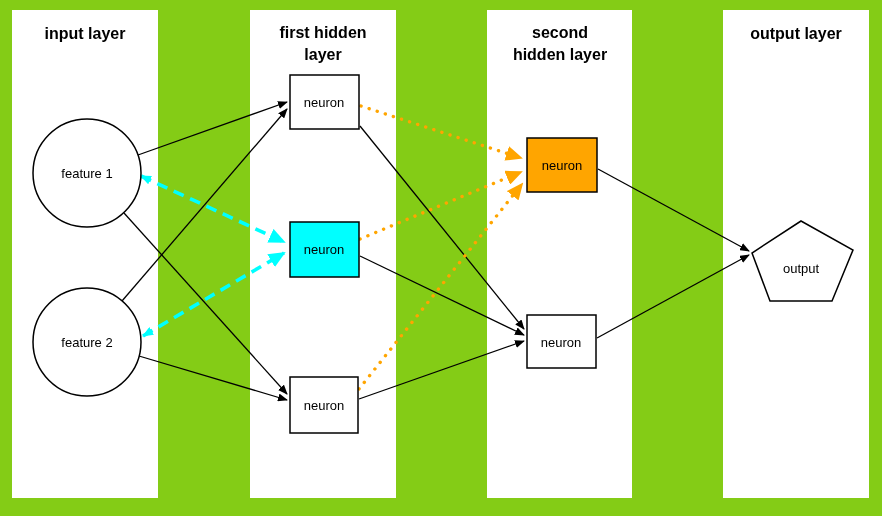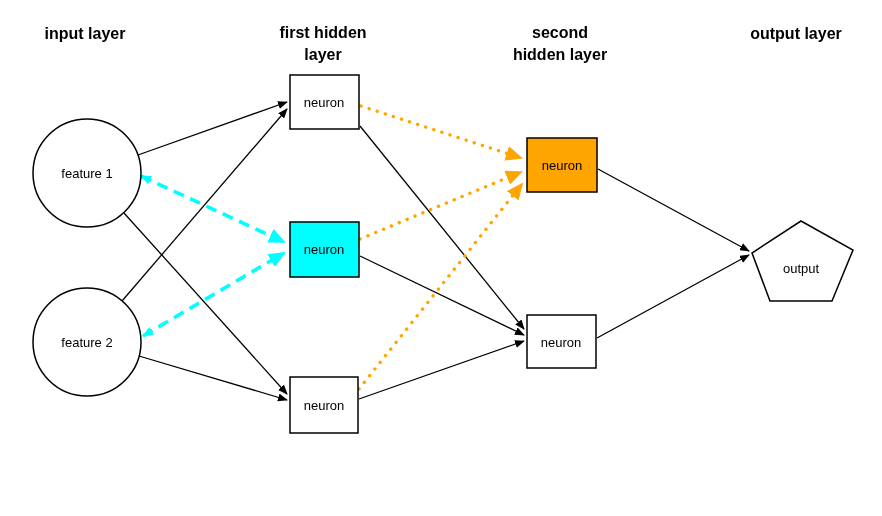--- a/index.html
+++ b/index.html
@@ -4,21 +4,21 @@
 <style>
   html, body {
     margin: 0;
     padding: 0;
     background: #000000;
   }
   #stage {
     position: relative;
     width: 882px;
     height: 516px;
-    background: #ffffff;
+    background: #84cc16;
     overflow: hidden;
   }
   svg { display: block; }
   text {
     font-family: "Liberation Sans", sans-serif;
     fill: #000000;
   }
   .panel-title {
     font-size: 16px;
     font-weight: bold;

